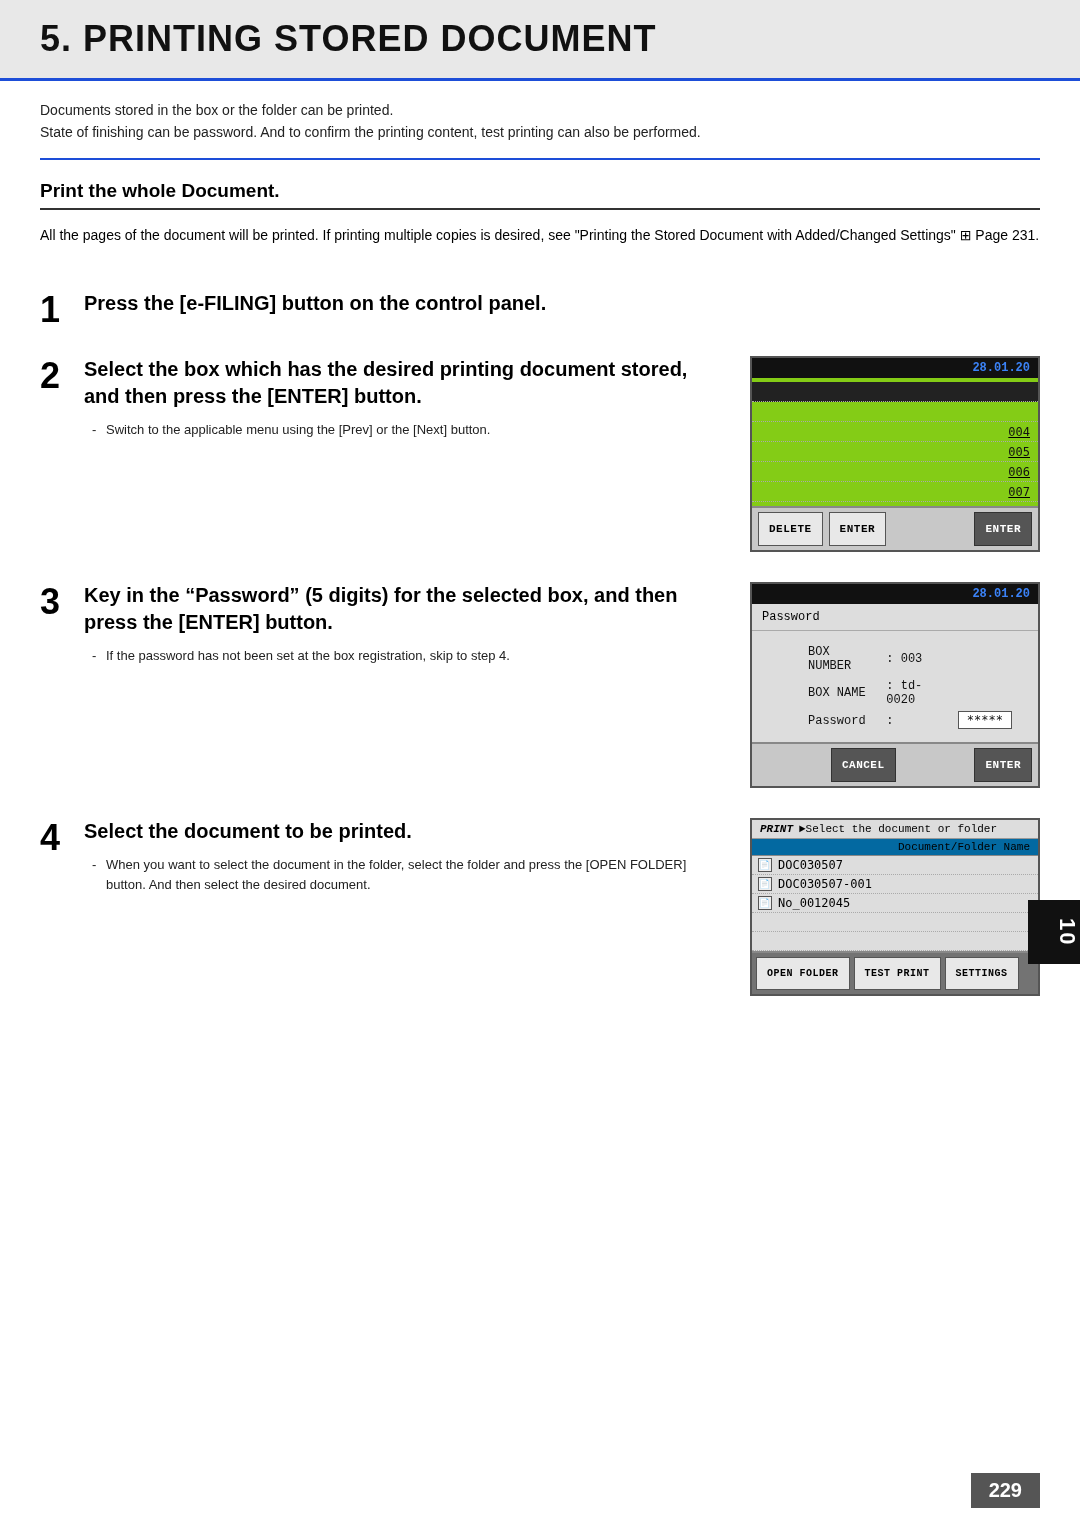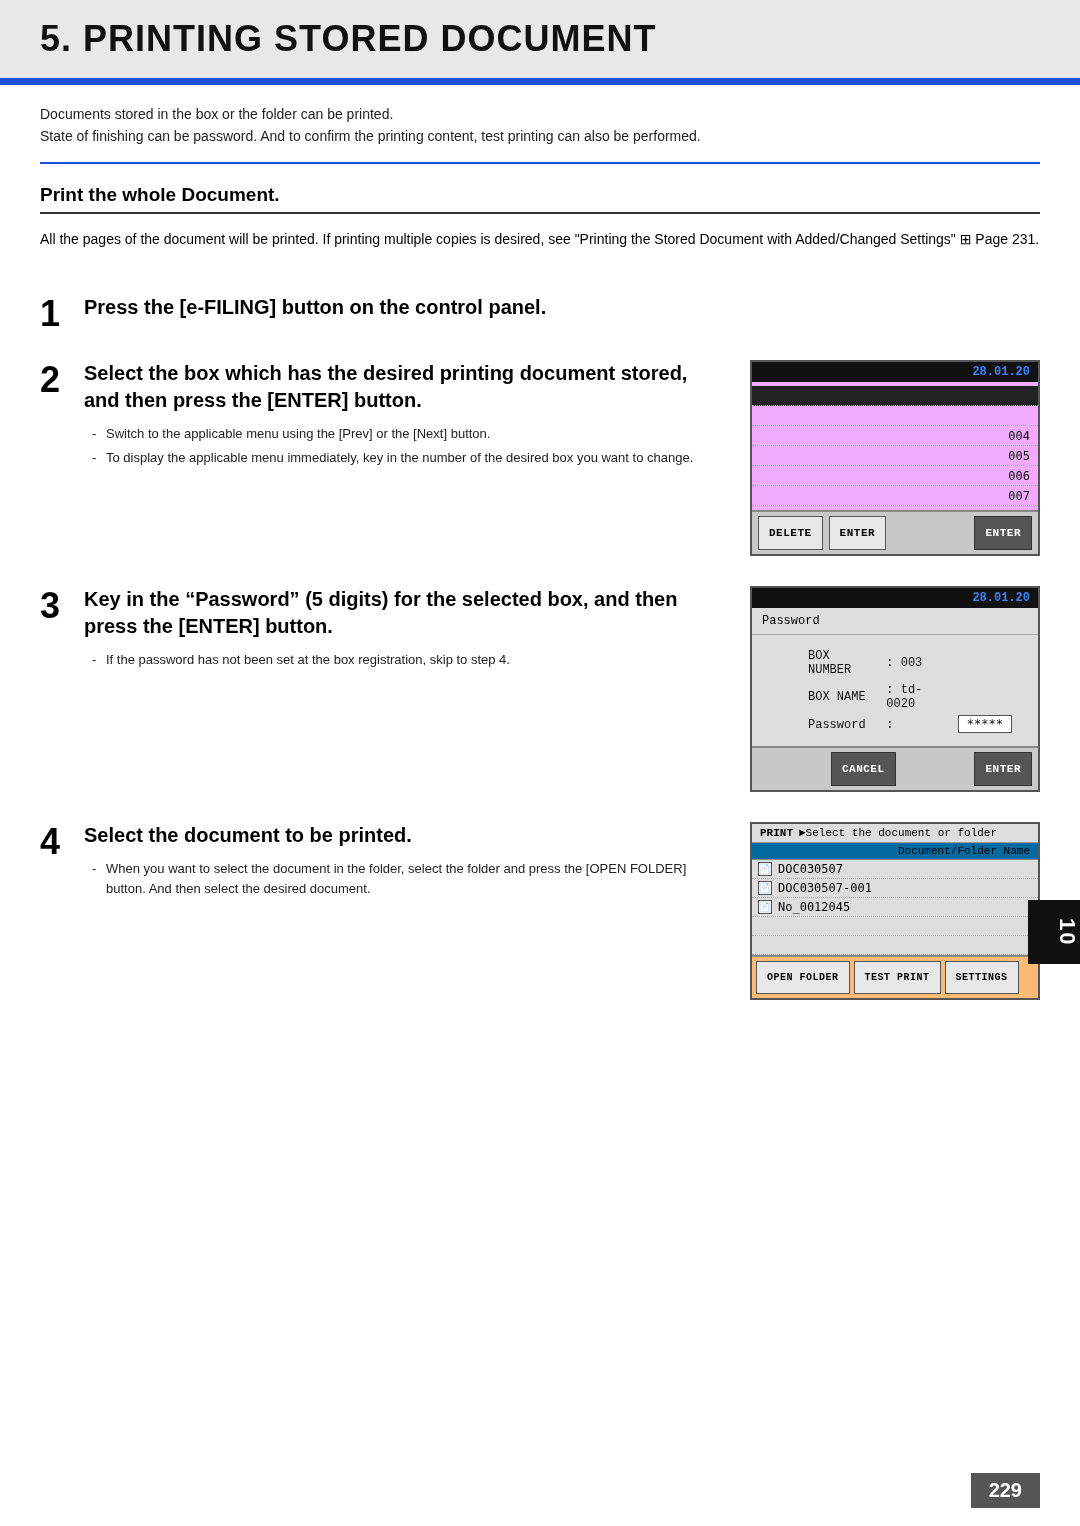--- a/index.html
+++ b/index.html
@@ -9,21 +9,21 @@
       width: 1080px;
       min-height: 1526px;
       position: relative;
       color: #000;
       font-size: 15px;
     }
 
     .page-header {
       background: #e8e8e8;
       padding: 18px 40px 18px 40px;
-      border-bottom: 7px solid #1d4ed8;
+      border-bottom: 3px solid #1d4ed8;
     }
     .page-header h1 {
       font-size: 36px;
       font-weight: 900;
       letter-spacing: 1px;
       color: #111;
     }
 
     .content {
       padding: 0 40px;
@@ -118,22 +118,23 @@
     }
     .lcd-topbar {
       background: #111;
       color: #3b82f6;
       text-align: right;
       padding: 3px 8px;
       font-size: 12px;
       font-weight: bold;
     }
     .lcd-main-area {
-      background: #f0abfc;
+      background: #84cc16;
       min-height: 80px;
+      text-decoration: underline;
     }
     .lcd-row-list {
       padding: 4px 0;
     }
     .lcd-row {
       display: flex;
       border-bottom: 1px dotted #aaa;
       padding: 2px 8px;
       font-size: 12px;
       color: #111;
@@ -229,21 +230,21 @@
       height: 14px;
       border: 1.5px solid #555;
       background: #eee;
       font-size: 9px;
       display: flex;
       align-items: center;
       justify-content: center;
       font-family: Arial, sans-serif;
     }
     .lcd-buttons4 {
-      background: #fdba74;
+      background: #737373;
       display: flex;
       border-top: 2px solid #888;
       padding: 4px 4px;
       gap: 4px;
     }
 
     
     .side-tab {
       position: absolute;
       right: 0;
@@ -307,21 +308,20 @@
   </div>
 
   <div class="step-with-screen">
     <div class="step-left">
       <div style="display:flex; align-items:flex-start; gap:0;">
         <div class="step-number">2</div>
         <div class="step-content">
           <div class="step-title">Select the box which has the desired printing document stored, and then press the [ENTER] button.</div>
           <ul class="step-bullets">
             <li>Switch to the applicable menu using the [Prev] or the [Next] button.</li>
-            <li>To display the applicable menu immediately, key in the number of the desired box you want to change.</li>
           </ul>
         </div>
       </div>
     </div>
     <div class="step-right">
       <div class="lcd-screen">
         <div class="lcd-topbar">28.01.20</div>
         <div class="lcd-main-area">
           <div class="lcd-row-list">
             <div class="lcd-row selected">
@@ -414,21 +414,21 @@
           <div class="step-title">Select the document to be printed.</div>
           <ul class="step-bullets">
             <li>When you want to select the document in the folder, select the folder and press the [OPEN FOLDER] button. And then select the desired document.</li>
           </ul>
         </div>
       </div>
     </div>
     <div class="step-right">
       <div class="lcd-screen lcd-screen4">
         <div class="lcd-header-bar">
-          <span style="font-weight:bold;">PRINT</span>
+          <span style="font-weight:bold;font-style:italic;">PRINT</span>
           <span>►Select the document or folder</span>
         </div>
         <div class="lcd-column-header">Document/Folder Name</div>
         <div style="background:#ddd;">
           <div class="lcd-doc-row">
             <div class="lcd-doc-icon">📄</div>
             <span>DOC030507</span>
           </div>
           <div class="lcd-doc-row">
             <div class="lcd-doc-icon">📄</div>

